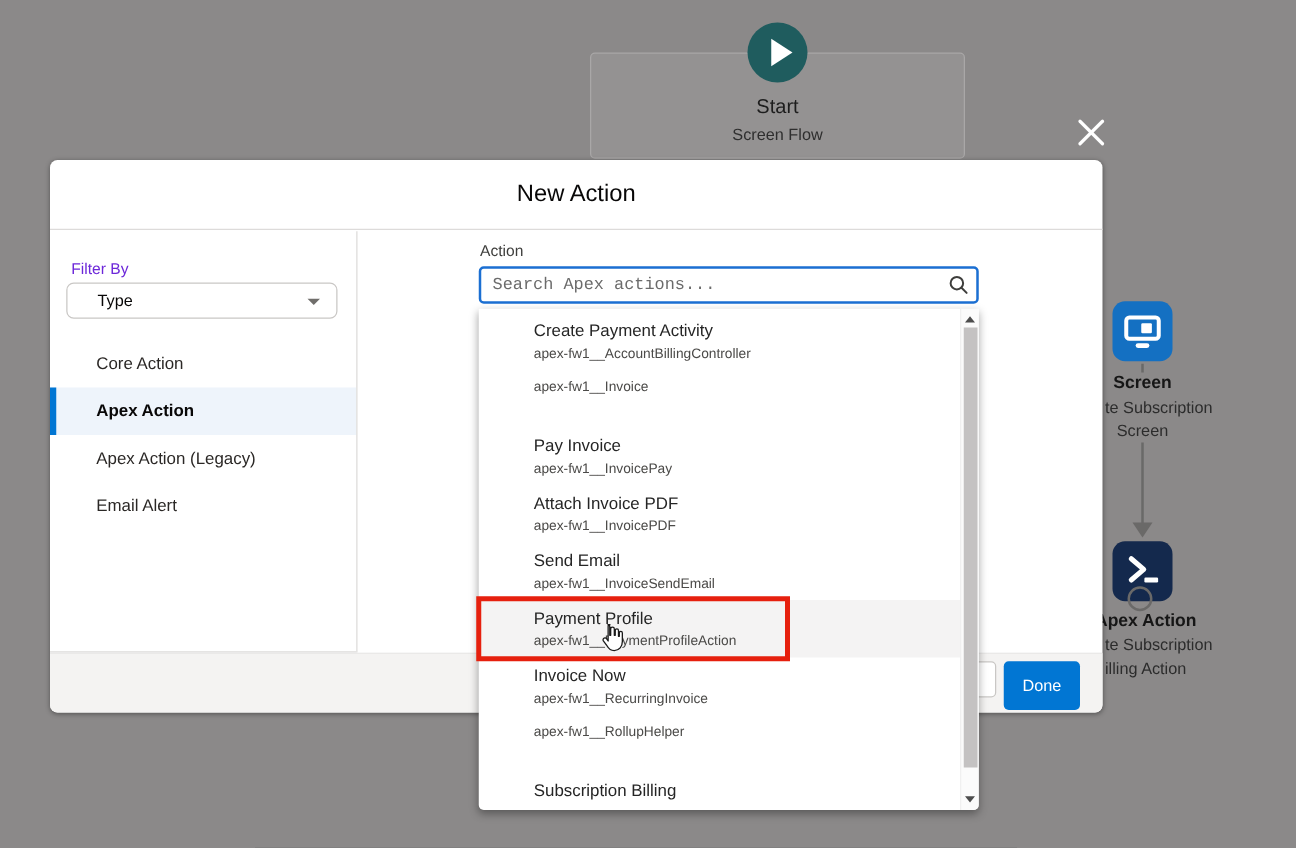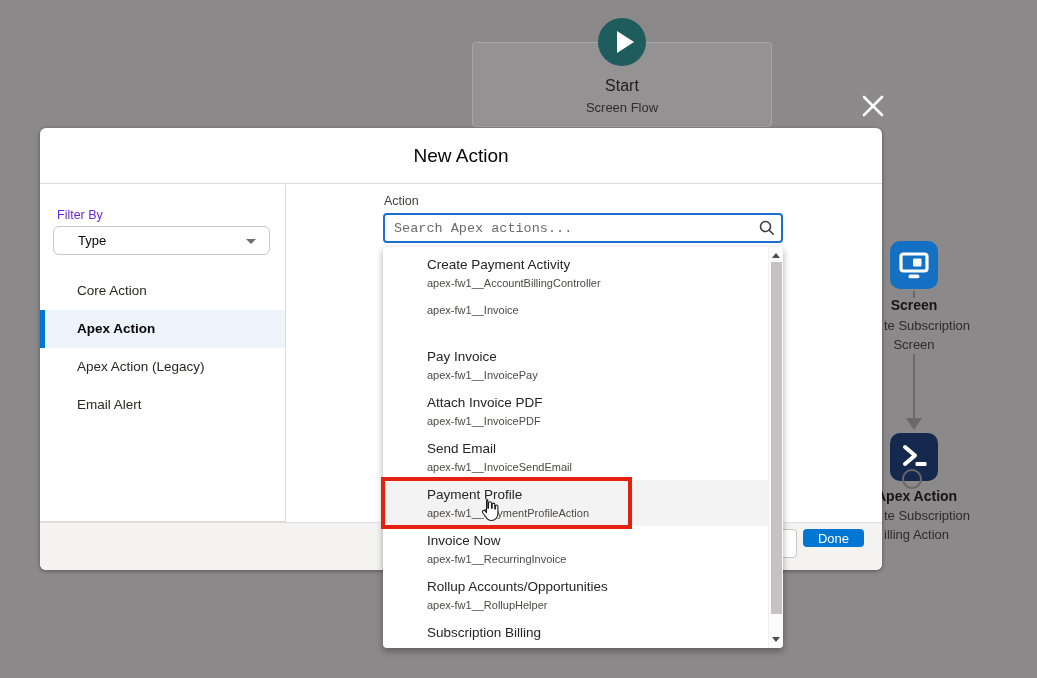--- a/index.html
+++ b/index.html
@@ -63,21 +63,21 @@
   .search-input { width:100%; height:100%; border:2px solid #1b6fd2; border-radius:4px;
     padding:0 30px 0 9px; font-size:13.5px; color:#080707; outline:none;
     font-family:Liberation Mono, monospace; }
   .search-input::placeholder { color:#6b6b6b; }
   .mag { position:absolute; right:8px; top:7px; }
 
   .modal-footer { position:absolute; left:0; top:394px; width:842px; height:48px; background:#f4f3f2;
     border-top:1px solid #e0dfde; border-radius:0 0 6px 6px; }
   .hidden-btn { position:absolute; left:707px; top:6px; width:50px; height:29px; background:#fff;
     border:1px solid #c9c7c5; border-radius:4px; cursor:pointer; }
-  .done-btn { position:absolute; left:763px; top:6px; width:61px; height:18px; background:#0176d3;
+  .done-btn { position:absolute; left:763px; top:6px; width:61px; height:39px; background:#0176d3;
     border:none; border-radius:4px; color:#fff; font-size:13px; cursor:pointer;
     font-family:"Liberation Sans", sans-serif; }
 
   
   .dd-panel { left:383px; top:247px; width:400px; height:401px; background:#fff; z-index:20;
     box-shadow:0 3px 7px rgba(0,0,0,.35); border-radius:0 0 4px 4px; overflow:hidden; }
   .dd-item { position:absolute; left:0; width:385px; height:46px; padding:5px 0 0 44px; cursor:pointer; }
   .dd-item.hl { background:#f4f3f3; }
   .dd-title { font-size:13.5px; color:#252525; line-height:19px; }
   .dd-sub { font-size:11px; color:#4b4a48; line-height:19px; }
@@ -211,21 +211,20 @@
     </div>
     <div class="dd-item hl" style="top:233px;">
       <div class="dd-title">Payment Profile</div>
       <div class="dd-sub">apex-fw1__PaymentProfileAction</div>
     </div>
     <div class="dd-item" style="top:279px;">
       <div class="dd-title">Invoice Now</div>
       <div class="dd-sub">apex-fw1__RecurringInvoice</div>
     </div>
     <div class="dd-item" style="top:325px;">
-      <div class="dd-title">Rollup Accounts/Opportunities</div>
       <div class="dd-sub">apex-fw1__RollupHelper</div>
     </div>
     <div class="dd-item" style="top:371px;">
       <div class="dd-title">Subscription Billing</div>
     </div>
 
     <div class="dd-scrollbar">
       <div class="sb-arrow-up"></div>
       <div class="sb-thumb"></div>
       <div class="sb-arrow-down"></div>

